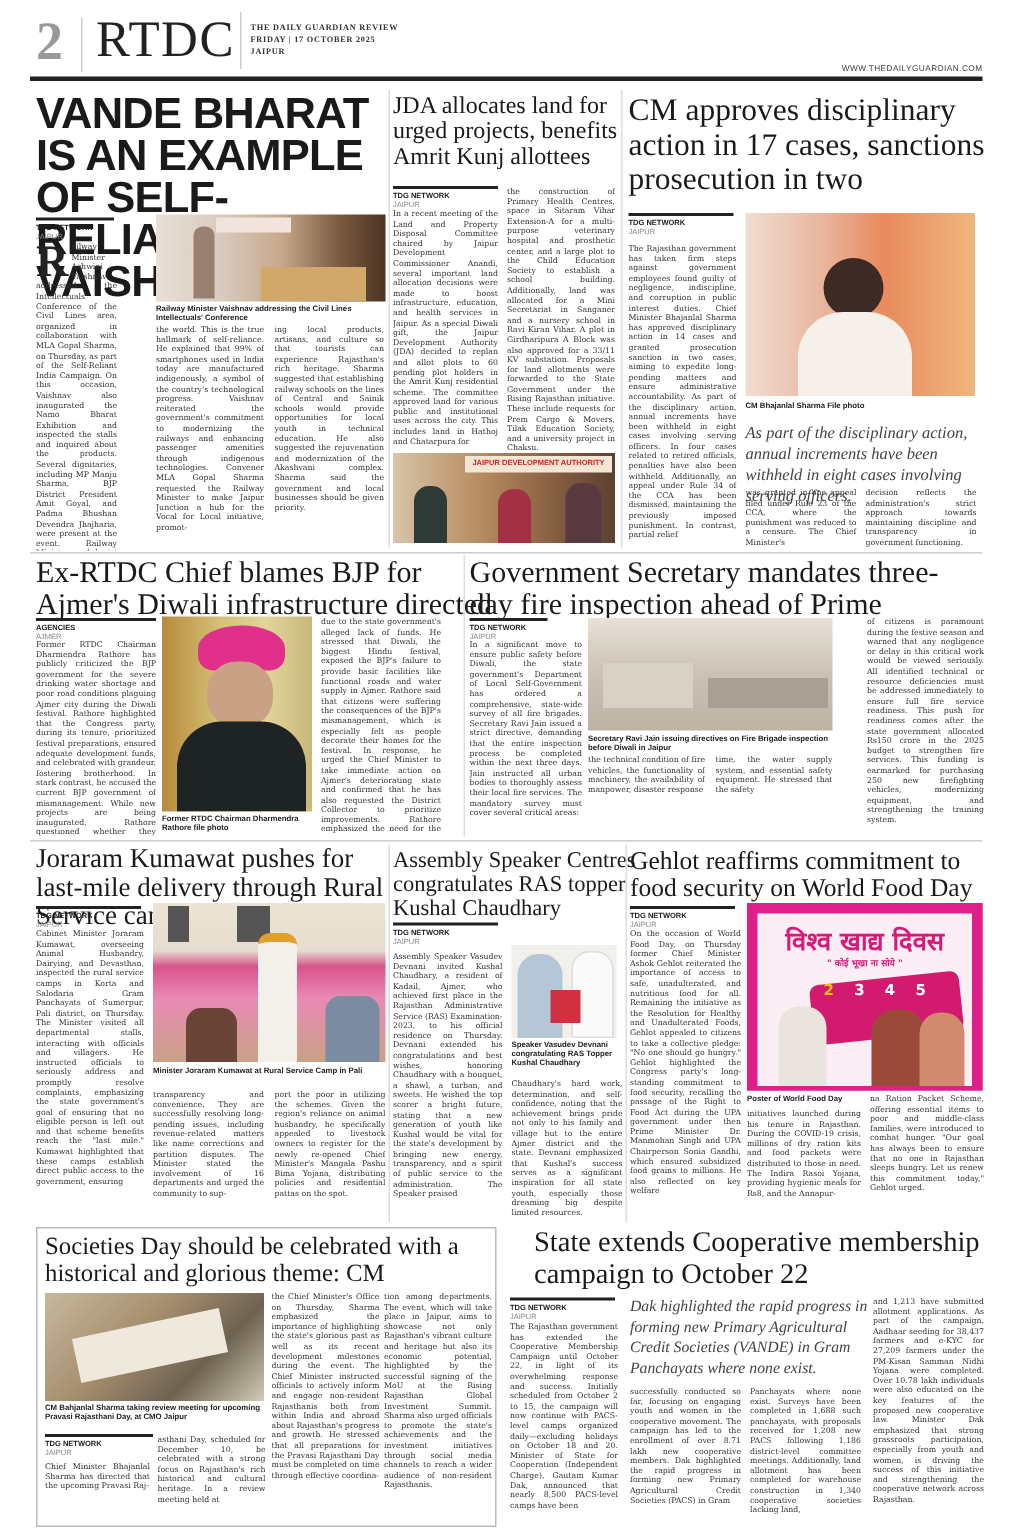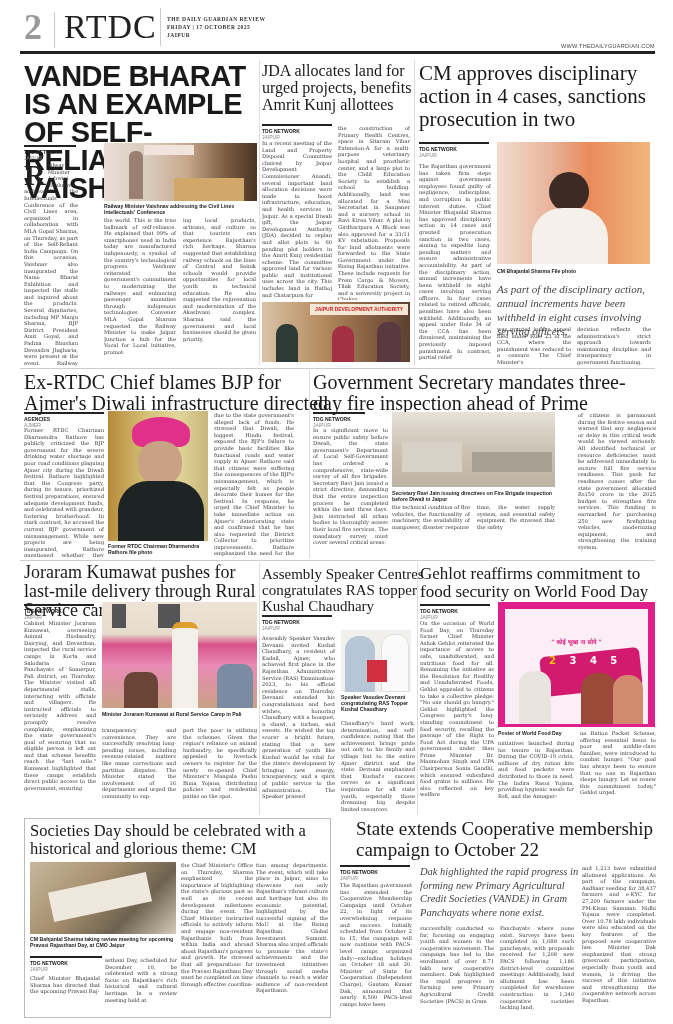--- a/index.html
+++ b/index.html
@@ -62,21 +62,21 @@
 <div class="abs body" style="left:338px;top:125px;width:72px;height:175px">the construction of Primary Health Centres, space in Sitaram Vihar Extension-A for a multi-purpose veterinary hospital and prosthetic center, and a large plot to the Child Education Society to establish a school building. Additionally, land was allocated for a Mini Secretariat in Sanganer and a nursery school in Ravi Kiran Vihar. A plot in Girdharipura A Block was also approved for a 33/11 KV substation. Proposals for land allotments were forwarded to the State Government under the Rising Rajasthan initiative. These include requests for Prem Cargo &amp; Movers, Tilak Education Society, and a university project in Chaksu.</div>
 <div class="photo" style="left:262px;top:302px;width:148px;height:60px;background:linear-gradient(90deg,#d9c4a8,#b58b5f 40%,#8a6244 70%,#5d4030)">
   <div style="position:absolute;left:48px;top:2px;width:98px;height:11px;background:#f4e6d4;font:bold 5px 'Liberation Sans',sans-serif;color:#c22;text-align:center;line-height:11px">JAIPUR DEVELOPMENT AUTHORITY</div>
   <div style="position:absolute;left:14px;top:22px;width:22px;height:38px;background:#2d3a36;border-radius:10px 10px 0 0"></div>
   <div style="position:absolute;left:70px;top:24px;width:22px;height:36px;background:#a33044;border-radius:10px 10px 0 0"></div>
   <div style="position:absolute;left:115px;top:20px;width:24px;height:40px;background:#5a3a40;border-radius:10px 10px 0 0"></div>
 </div>
 
 <div class="vsep" style="left:414px;top:60px;height:305px"></div>
 
-<div class="abs hl" style="left:419px;top:62px;width:250px;font-size:21px;line-height:23px">CM approves disciplinary action in 4 cases, sanctions prosecution in two</div>
+<div class="abs hl" style="left:419px;top:62px;width:250px;font-size:21px;line-height:23px">CM approves disciplinary action in 17 cases, sanctions prosecution in two</div>
 <div class="abs byline" style="left:419px;top:142px;width:70px"><span>TDG NETWORK</span><span class="loc">JAIPUR</span></div>
 <div class="abs body" style="left:419px;top:163px;width:72px;height:205px">The Rajasthan government has taken firm steps against government employees found guilty of negligence, indiscipline, and corruption in public interest duties. Chief Minister Bhajanlal Sharma has approved disciplinary action in 14 cases and granted prosecution sanction in two cases, aiming to expedite long-pending matters and ensure administrative accountability. As part of the disciplinary action, annual increments have been withheld in eight cases involving serving officers. In four cases related to retired officials, penalties have also been withheld. Additionally, an appeal under Rule 34 of the CCA has been dismissed, maintaining the previously imposed punishment. In contrast, partial relief</div>
 <div class="photo" style="left:497px;top:142px;width:153px;height:122px;background:linear-gradient(90deg,#f1ddd1 0%,#e8b49a 35%,#e98a5c 60%,#f0b77d 100%)">
   <div style="position:absolute;left:52px;top:30px;width:40px;height:40px;background:#3d2a24;border-radius:50%"></div>
   <div style="position:absolute;left:35px;top:66px;width:76px;height:56px;background:#f5f0ea;border-radius:30px 30px 0 0"></div>
 </div>
 <div class="abs cap" style="left:497px;top:268px;width:153px">CM Bhajanlal Sharma File photo</div>
 <div class="abs quote" style="left:497px;top:282px;width:160px">As part of the disciplinary action, annual increments have been withheld in eight cases involving serving officers.</div>
 <div class="abs body" style="left:497px;top:326px;width:74px;height:40px">was granted in one appeal filed under Rule 23 of the CCA, where the punishment was reduced to a censure. The Chief Minister's</div>
 <div class="abs body" style="left:577px;top:326px;width:74px;height:40px">decision reflects the administration's strict approach towards maintaining discipline and transparency in government functioning.</div>
@@ -137,20 +137,21 @@
 <div class="abs cap" style="left:341px;top:694px;width:72px">Speaker Vasudev Devnani congratulating RAS Topper Kushal Chaudhary</div>
 <div class="abs body" style="left:341px;top:720px;width:74px;height:95px">Chaudhary's hard work, determination, and self-confidence, noting that the achievement brings pride not only to his family and village but to the entire Ajmer district and the state. Devnani emphasized that Kushal's success serves as a significant inspiration for all state youth, especially those dreaming big despite limited resources.</div>
 
 <div class="vsep" style="left:417px;top:563px;height:252px"></div>
 
 <div class="abs hl" style="left:420px;top:565px;width:240px;font-size:17px;line-height:18px">Gehlot reaffirms commitment to food security on World Food Day</div>
 <div class="abs byline" style="left:420px;top:604px;width:70px"><span>TDG NETWORK</span><span class="loc">JAIPUR</span></div>
 <div class="abs body" style="left:420px;top:620px;width:74px;height:195px">On the occasion of World Food Day, on Thursday former Chief Minister Ashok Gehlot reiterated the importance of access to safe, unadulterated, and nutritious food for all. Remaining the initiative as the Resolution for Healthy and Unadulterated Foods, Gehlot appealed to citizens to take a collective pledge: "No one should go hungry." Gehlot highlighted the Congress party's long-standing commitment to food security, recalling the passage of the Right to Food Act during the UPA government under then Prime Minister Dr. Manmohan Singh and UPA Chairperson Sonia Gandhi, which ensured subsidized food grains to millions. He also reflected on key welfare</div>
 <div class="photo" style="left:498px;top:602px;width:157px;height:125px;background:#e0208a;border:3px solid #e0208a">
   <div style="position:absolute;left:4px;top:4px;right:4px;bottom:0;background:#fbeef4"></div>
+  <div style="position:absolute;left:0;right:0;top:10px;text-align:center;font:bold 17px 'DejaVu Sans',sans-serif;color:#d8197a">विश्व खाद्य दिवस</div>
   <div style="position:absolute;left:0;right:0;top:33px;text-align:center;font:bold 6px 'DejaVu Sans',sans-serif;color:#d8197a">" कोई भूखा ना सोये "</div>
   <div style="position:absolute;left:40px;top:47px;width:100px;height:40px;background:#d21b6e;transform:rotate(-6deg);border-radius:6px"></div>
   <div style="position:absolute;left:48px;top:50px;font:bold 10px 'DejaVu Sans',sans-serif;color:#fff;word-spacing:10px"><span style="color:#f5c400">2</span> <span>3</span> <span>4</span> <span>5</span></div>
   <div style="position:absolute;left:18px;top:66px;width:32px;height:56px;background:#eae4de;border-radius:14px 14px 0 0"></div>
   <div style="position:absolute;left:80px;top:68px;width:36px;height:54px;background:#9b4a3a;border-radius:16px 16px 0 0"></div>
   <div style="position:absolute;left:112px;top:70px;width:30px;height:52px;background:#d28a6e;border-radius:14px 14px 0 0"></div>
 </div>
 <div class="abs cap" style="left:498px;top:730px;width:100px">Poster of World Food Day</div>
 <div class="abs body" style="left:498px;top:740px;width:76px;height:75px">initiatives launched during his tenure in Rajasthan. During the COVID-19 crisis, millions of dry ration kits and food packets were distributed to those in need. The Indira Rasoi Yojana, providing hygienic meals for Rs8, and the Annapur-</div>
 <div class="abs body" style="left:580px;top:730px;width:76px;height:85px">na Ration Packet Scheme, offering essential items to poor and middle-class families, were introduced to combat hunger. "Our goal has always been to ensure that no one in Rajasthan sleeps hungry. Let us renew this commitment today," Gehlot urged.</div>

